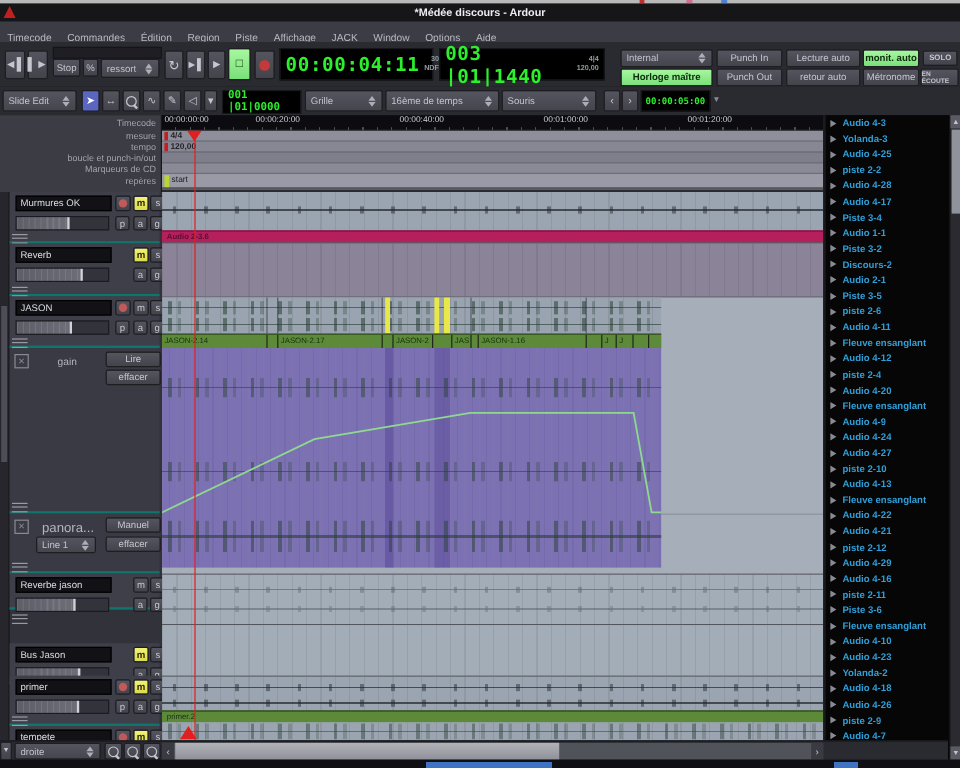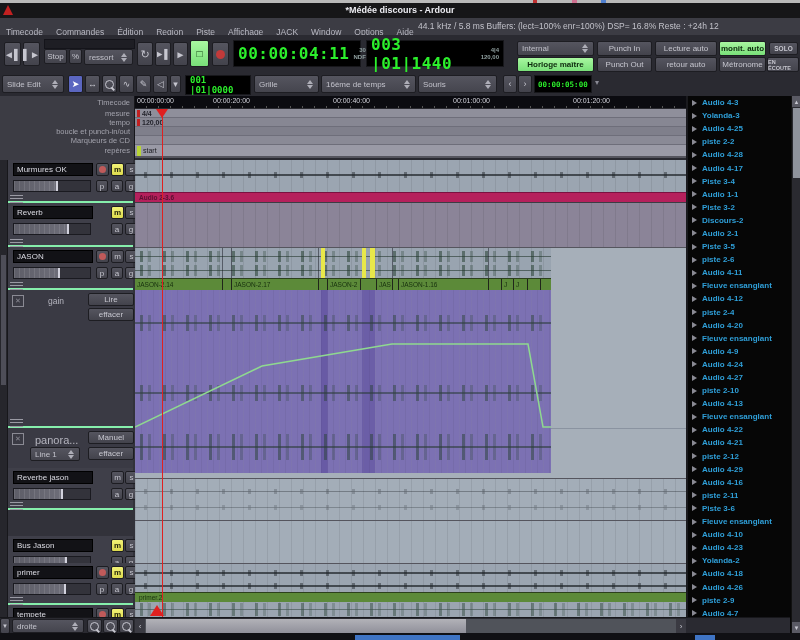--- a/index.html
+++ b/index.html
@@ -24,21 +24,21 @@
     border:1px solid #1d1d22;border-radius:2px;display:flex;align-items:center;justify-content:center;box-sizing:border-box;}
   .recbtn i{width:7px;height:7px;border-radius:50%;background:#c05a5a;}
   .namefield{position:absolute;background:#121216;border:1px solid #000;color:#dcdce4;font-size:8px;
     display:flex;align-items:center;padding:0 3px;box-sizing:border-box;}
   .fader{position:absolute;background:#33333b;border:1px solid #1a1a20;box-sizing:border-box;}
   .fader i{display:block;height:100%;width:62%;background:
     repeating-linear-gradient(90deg,rgba(255,255,255,.10) 0 1px,transparent 1px 5px),
     linear-gradient(90deg,#5e5e68,#6d6d78);border-right:2px solid #d2d2dd;box-sizing:border-box;}
   .grip{position:absolute;width:13px;height:6px;border-top:1px solid #9a9aa4;border-bottom:1px solid #9a9aa4;}
   .grip:before{content:"";display:block;margin-top:2px;border-top:1px solid #9a9aa4;}
-  .hdr{position:absolute;left:8px;width:125px;background:#3f3f49;border-bottom:2px solid #86efac;box-sizing:border-box;}
+  .hdr{position:absolute;left:8px;width:125px;background:#3f3f49;border-bottom:2px solid #0f766e;box-sizing:border-box;}
   .cols{background-image:repeating-linear-gradient(90deg,rgba(0,0,0,0.08) 0 1px,transparent 1px 12px);}
   .wave{position:absolute;background-image:
     linear-gradient(to bottom,transparent 46%,rgba(35,55,45,.6) 46% 54%,transparent 54%),
     repeating-linear-gradient(90deg,transparent 0 5px,rgba(40,65,52,.55) 5px 8px,transparent 8px 13px,rgba(40,65,52,.30) 13px 16px,transparent 16px 23px);}
   .thinwave{position:absolute;background-image:
     linear-gradient(to bottom,transparent 40%,rgba(30,35,40,.7) 40% 60%,transparent 60%),
     repeating-linear-gradient(90deg,transparent 0 9px,rgba(30,35,40,.45) 9px 12px,transparent 12px 26px);}
   .menu-item{color:#b8b8c2;font-size:8.5px;margin-right:13px;display:inline-block;}
   .sb-item{height:13.1px;display:flex;align-items:center;padding-left:4px;position:relative;}
   .sb-item .tri{width:0;height:0;border-top:3.5px solid transparent;border-bottom:3.5px solid transparent;
@@ -65,21 +65,20 @@
 
   <div class="abs" style="left:0;top:3px;width:800px;height:15px;background:#161618;">
     <span class="abs" style="left:3px;top:2px;width:0;height:0;border-left:5px solid transparent;border-right:5px solid transparent;border-bottom:10px solid #c22020;"></span>
     <span class="abs" style="left:0;right:0;text-align:center;top:2px;color:#ececf2;font-size:9px;font-weight:bold;">*Médée discours - Ardour</span>
   </div>
 
   <div class="abs" style="left:0;top:18px;width:800px;height:17px;background:#3c3c44;border-bottom:1px solid #1a1a1e;">
     <div class="abs" style="left:6px;top:3px;white-space:nowrap;">
       
     <span class="menu-item">Timecode</span><span class="menu-item">Commandes</span><span class="menu-item">Édition</span><span class="menu-item">Region</span><span class="menu-item">Piste</span><span class="menu-item">Affichage</span><span class="menu-item">JACK</span><span class="menu-item">Window</span><span class="menu-item">Options</span><span class="menu-item">Aide</span></div>
-    <div class="abs" style="left:418px;top:3px;width:382px;overflow:hidden;white-space:nowrap;color:#c2c2ca;font-size:8.5px;">44.1 kHz / 5.8 ms  Buffers: (lect=100% enr=100%)  DSP= 16.8%  Reste : +24h 12</div>
   </div>
 
   <div class="abs" style="left:0;top:35px;width:800px;height:37px;background:#2a2a31;border-bottom:1px solid #17171b;">
     <div class="btn abs" style="left:4px;top:7px;width:17px;height:24px;font-size:10px;">◄▌</div>
     <div class="btn abs" style="left:23px;top:7px;width:17px;height:24px;font-size:10px;">▌►</div>
     <div class="abs" style="left:44px;top:4px;width:89px;height:8px;background:#1e1e24;border:1px solid #14141a;"></div>
     <div class="btn abs" style="left:44px;top:14px;width:23px;height:15px;">Stop</div>
     <div class="btn abs" style="left:69px;top:14px;width:13px;height:15px;">%</div>
     <div class="combo abs" style="left:84px;top:14px;width:49px;height:16px;">
       <span>ressort</span>
@@ -255,21 +254,21 @@
       <span class="abs" style="left:27px;top:6px;color:#b4b4be;font-size:11px;">panora...</span>
       <div class="btn abs" style="left:80px;top:3px;width:46px;height:13px;">Manuel</div>
       <div class="combo abs" style="left:22px;top:19px;width:50px;height:14px;">
         <span>Line 1</span>
           <span class="spin"></span>
       </div>
       <div class="btn abs" style="left:80px;top:19px;width:46px;height:13px;">effacer</div>
       <div class="grip" style="left:2px;top:41px;"></div>
     </div>
 
-    <div class="hdr" style="top:308px;height:42px;">
+    <div class="hdr" style="top:318px;height:30px;">
       <div class="namefield" style="left:5px;top:3px;width:80px;height:13px;">Reverbe jason</div>
       <div class="btn msbtn" style="left:103px;top:3px;">m</div>
       <div class="btn msbtn" style="left:117px;top:3px;">s</div>
       <div class="fader" style="left:5px;top:20px;width:78px;height:12px;">
           <i style="width:65%;"></i>
         </div>
       <div class="btn msbtn" style="left:103px;top:20px;width:12px;height:12px;">a</div>
       <div class="btn msbtn" style="left:117px;top:20px;width:12px;height:12px;">g</div>
       <div class="grip" style="left:2px;top:34px;"></div>
     </div>

